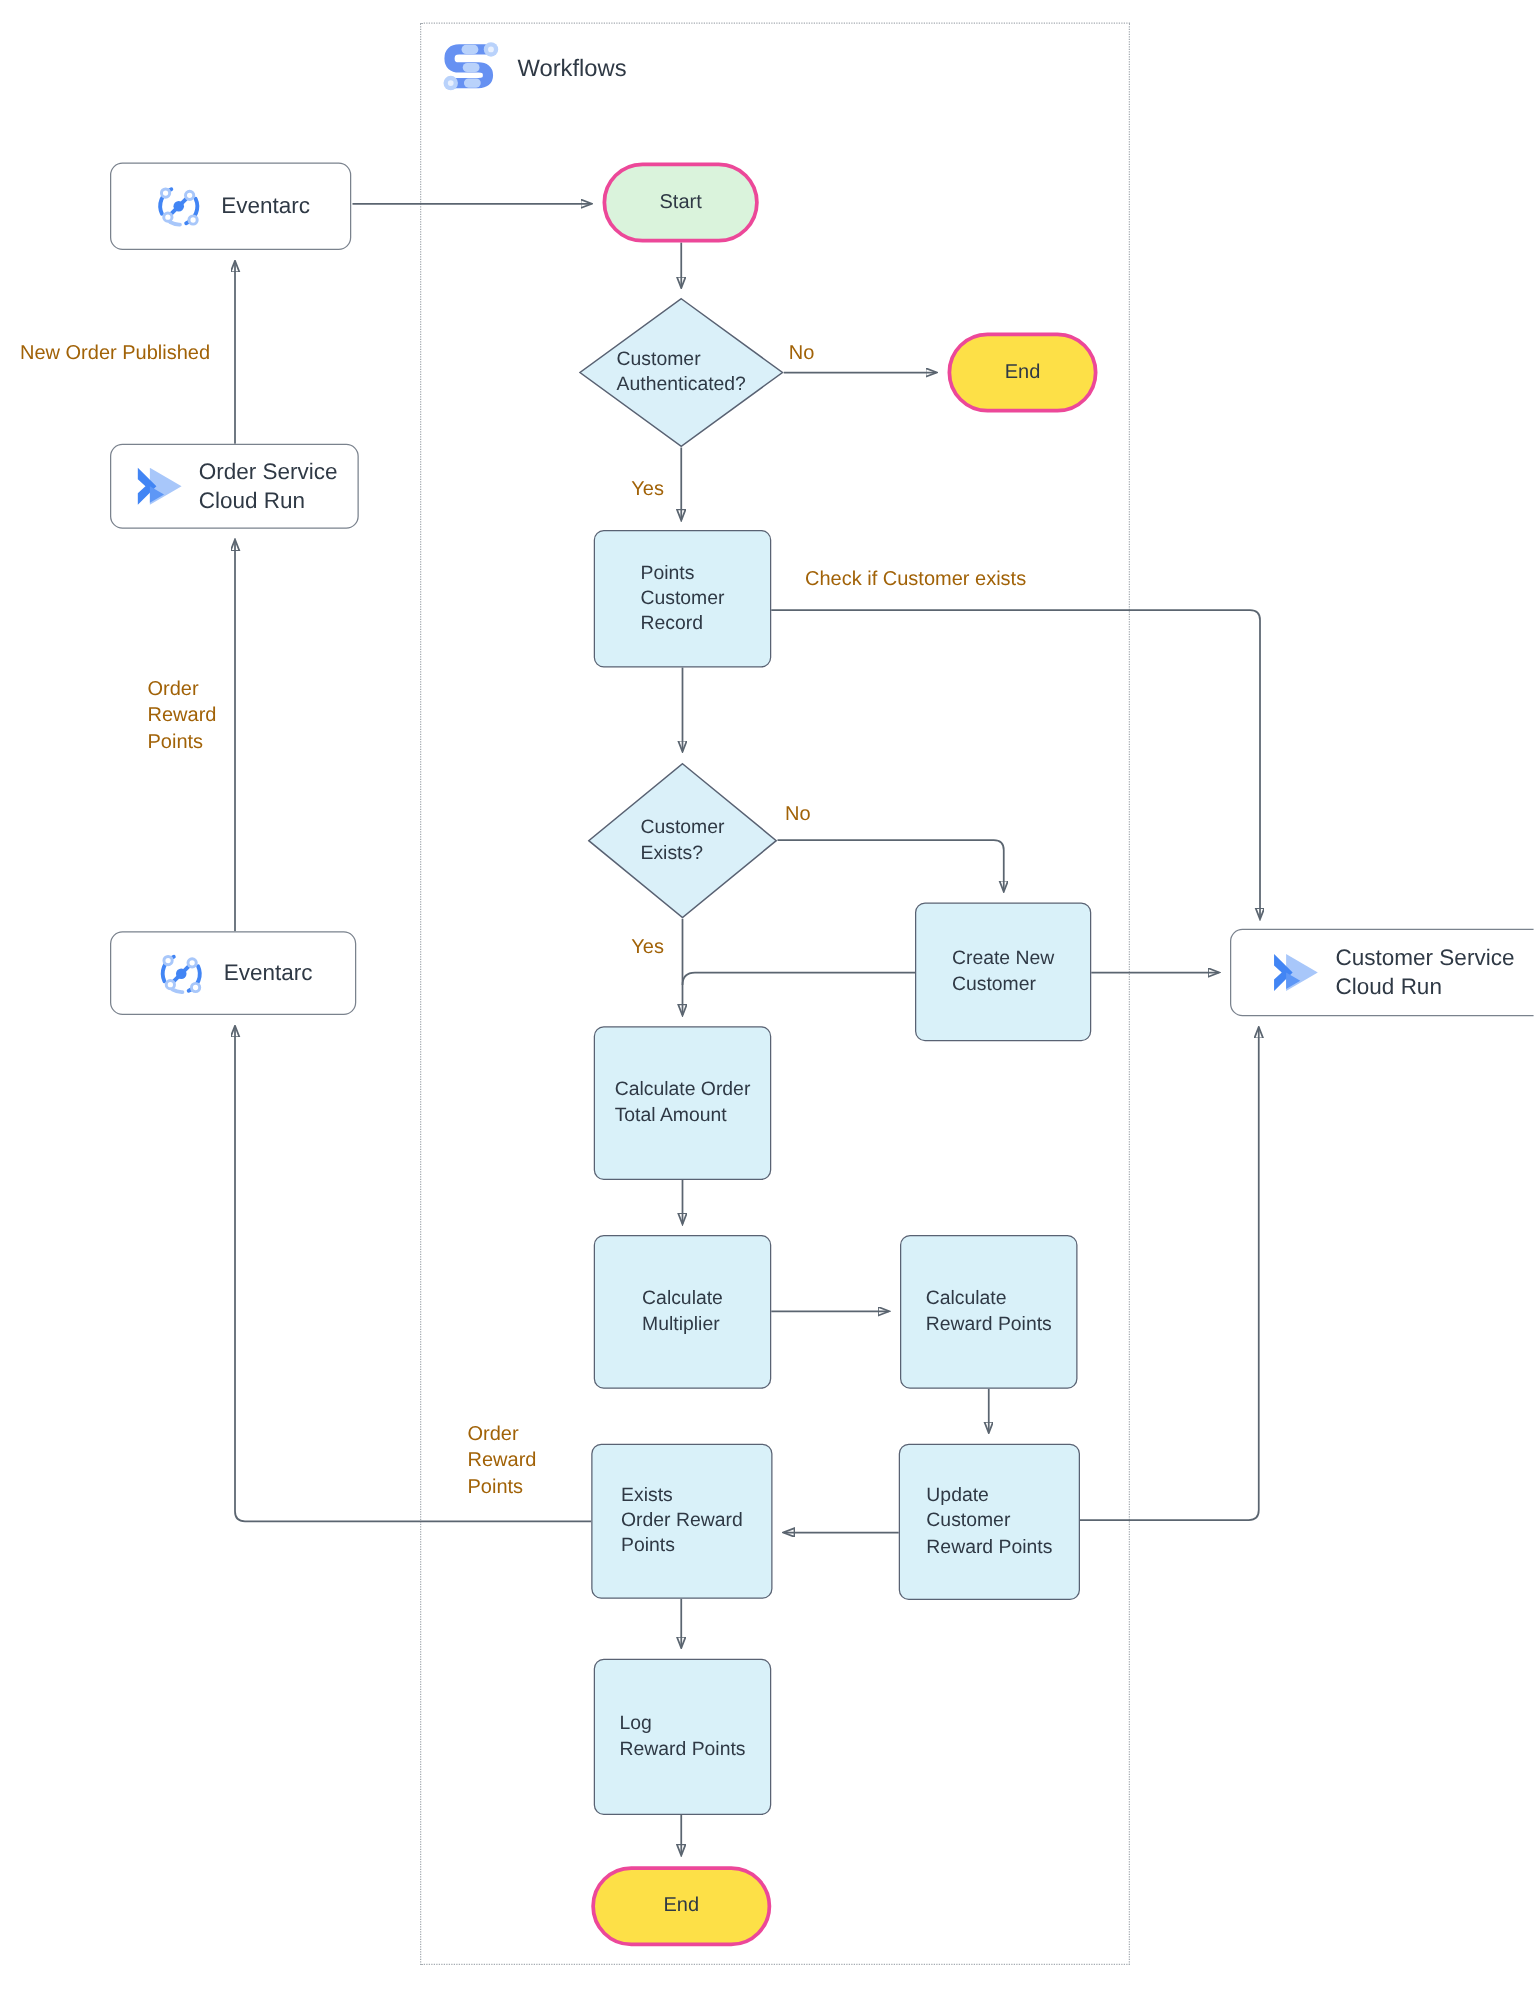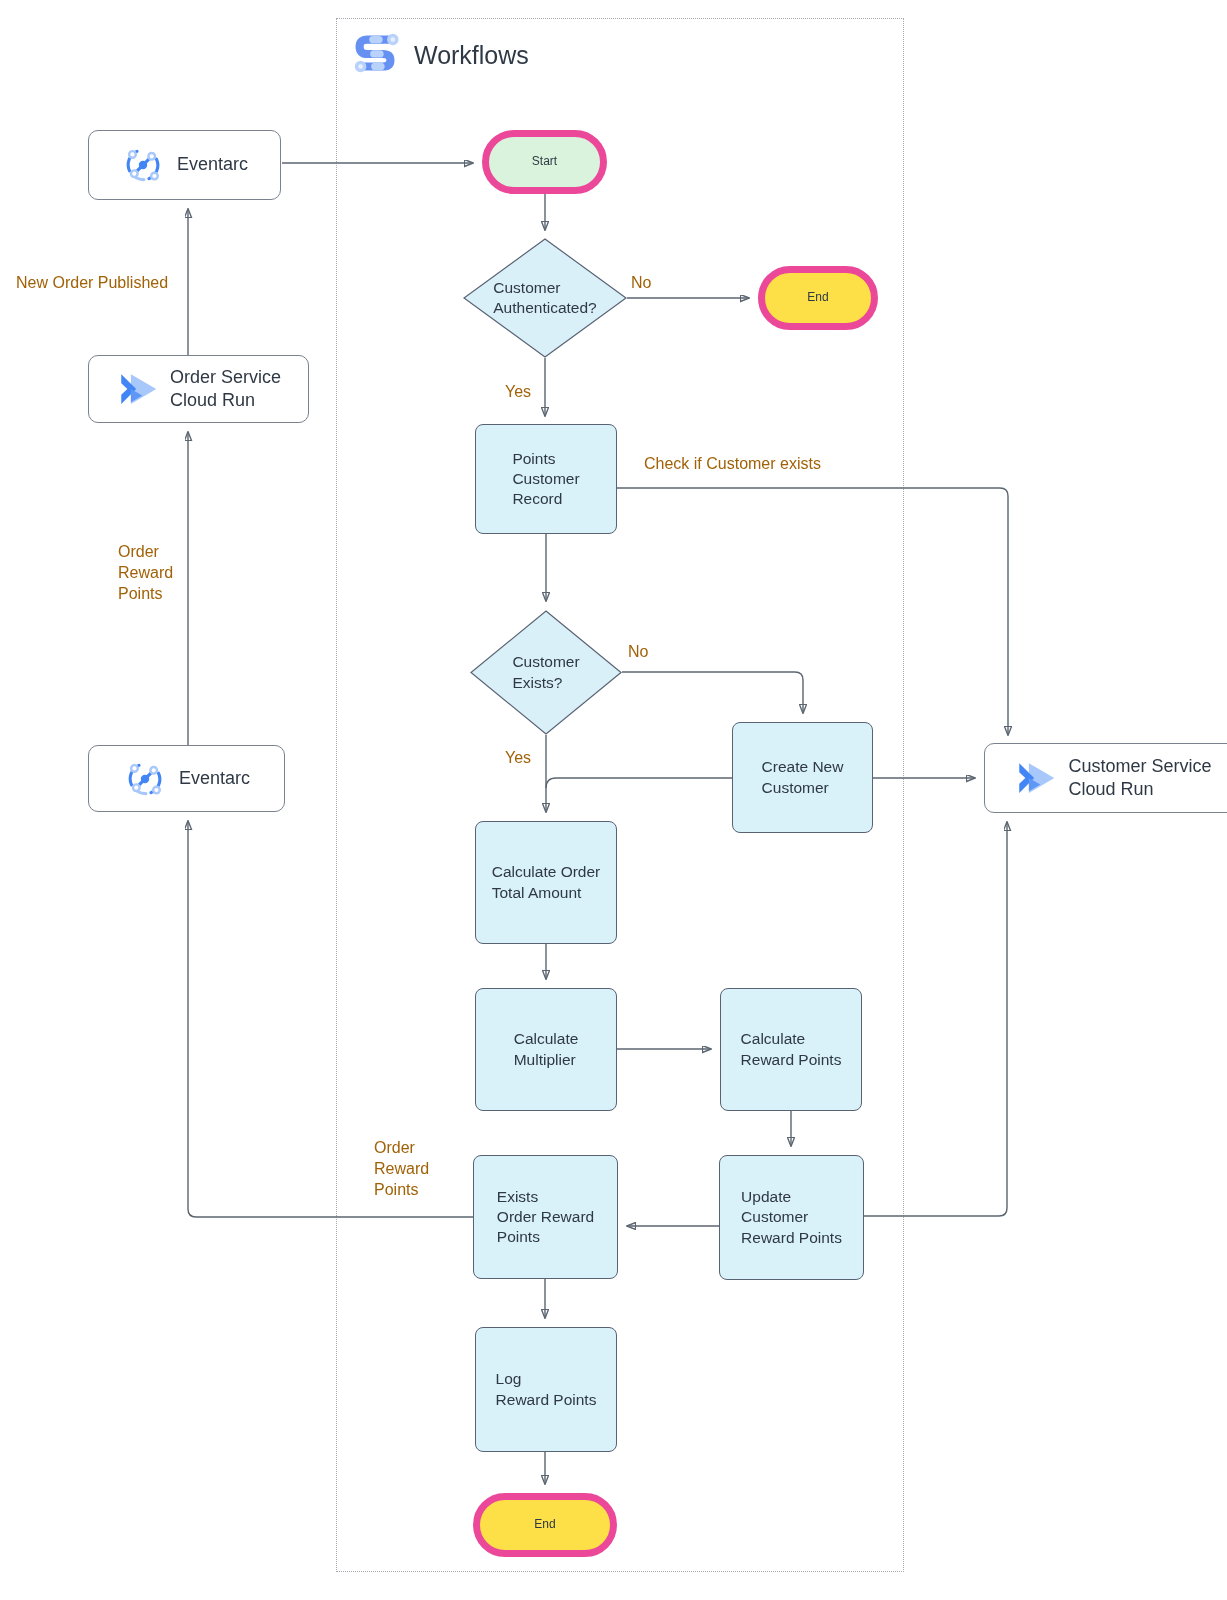--- a/index.html
+++ b/index.html
@@ -6,33 +6,33 @@
   .canvas{position:relative;width:1227px;height:1600px;background:#fff;
           font-family:"Liberation Sans",sans-serif;color:#2f3945;overflow:hidden}
   .frame{position:absolute;left:336px;top:18px;width:566px;height:1552px;
          border:1.5px dotted #a5abb1}
   .edges{position:absolute;left:0;top:0;width:1227px;height:1600px;pointer-events:none}
   .edges path{fill:none;stroke:#5b6570;stroke-width:1.4}
   .node{position:absolute;display:flex;align-items:center;justify-content:center;
         text-align:left;font-size:15.5px;line-height:1.3;box-sizing:border-box}
   .lbl{white-space:pre-line}
   .proc{background:#d9f1f9;border:1px solid #596273;border-radius:8px}
-  .pill{border:7px solid #ec4899;border-radius:32px;font-size:12px}
+  .pill{border:3px solid #ec4899;border-radius:32px;font-size:16px}
   .pill.green{background:#daf3dc}
   .pill.red{background:#fde047}
   .diamond{background:transparent;border:none}
   .dsvg{position:absolute;left:0;top:0;width:100%;height:100%}
   .dsvg polygon{fill:#daf0f9;stroke:#596273;stroke-width:1.2}
   .diamond .lbl{position:relative}
   .svc{background:#fff;border:1px solid #7a828d;border-radius:10px;
        font-size:18px;gap:12px;padding:0 10px}
   .svc .icon{display:flex;align-items:center;justify-content:center;flex:0 0 auto}
   .elabel{position:absolute;font-size:16px;color:#a16207;white-space:pre-line;line-height:1.32}
   .wf-head{position:absolute;left:348px;top:28px;display:flex;align-items:center;gap:12px}
-  .wf-title{font-size:25px;color:#2f3945}
+  .wf-title{font-size:19px;color:#2f3945}
 </style>
 </head>
 <body>
 
 <div class="canvas">
 
   <div class="frame"></div>
 
   <div class="wf-head">
     <span class="icon">
@@ -88,21 +88,21 @@
         <circle cx="24" cy="24" r="4.6" fill="#4285f4"></circle>
         <circle cx="33.5" cy="14.5" r="3.6" fill="#fff" stroke="#a8c7fa" stroke-width="2.6"></circle>
         <circle cx="14.5" cy="33.5" r="3.6" fill="#fff" stroke="#a8c7fa" stroke-width="2.6"></circle>
         <circle cx="12.5" cy="12.5" r="3.6" fill="#fff" stroke="#a8c7fa" stroke-width="2.6"></circle>
         <circle cx="36.5" cy="36" r="3.6" fill="#fff" stroke="#a8c7fa" stroke-width="2.6"></circle>
       </svg>
     </span>
     <span class="lbl">Eventarc</span>
   </div>
 
-  <div class="node svc" style="left:88px;top:355px;width:221px;height:68px">
+  <div class="node svc" style="left:88px;top:355px;width:199px;height:68px">
     <span class="icon">
       <svg width="42" height="42" viewBox="0 0 48 48">
         <polygon points="17,7 46,24 17,41" fill="#a8c7fa"></polygon>
         <polygon points="6,7 23,24 6,41 6,30.5 13,24 6,17.5" fill="#4285f4"></polygon>
         <polygon points="17,24 30,31.5 17,39" fill="#5e97f6"></polygon>
       </svg>
     </span>
     <span class="lbl">Order Service
 Cloud Run</span>
   </div>

